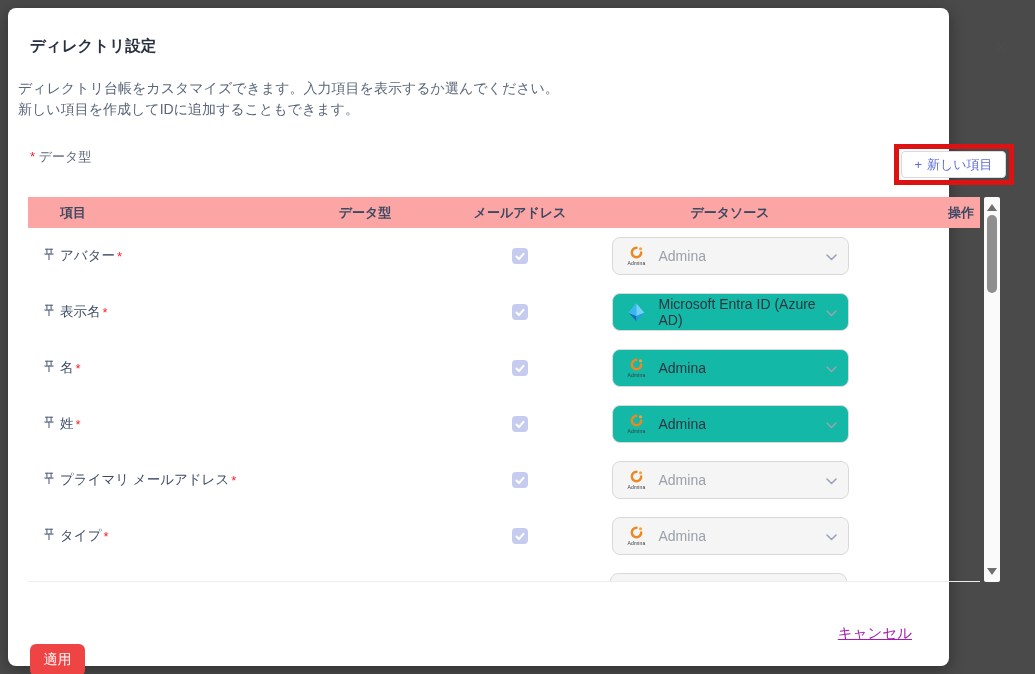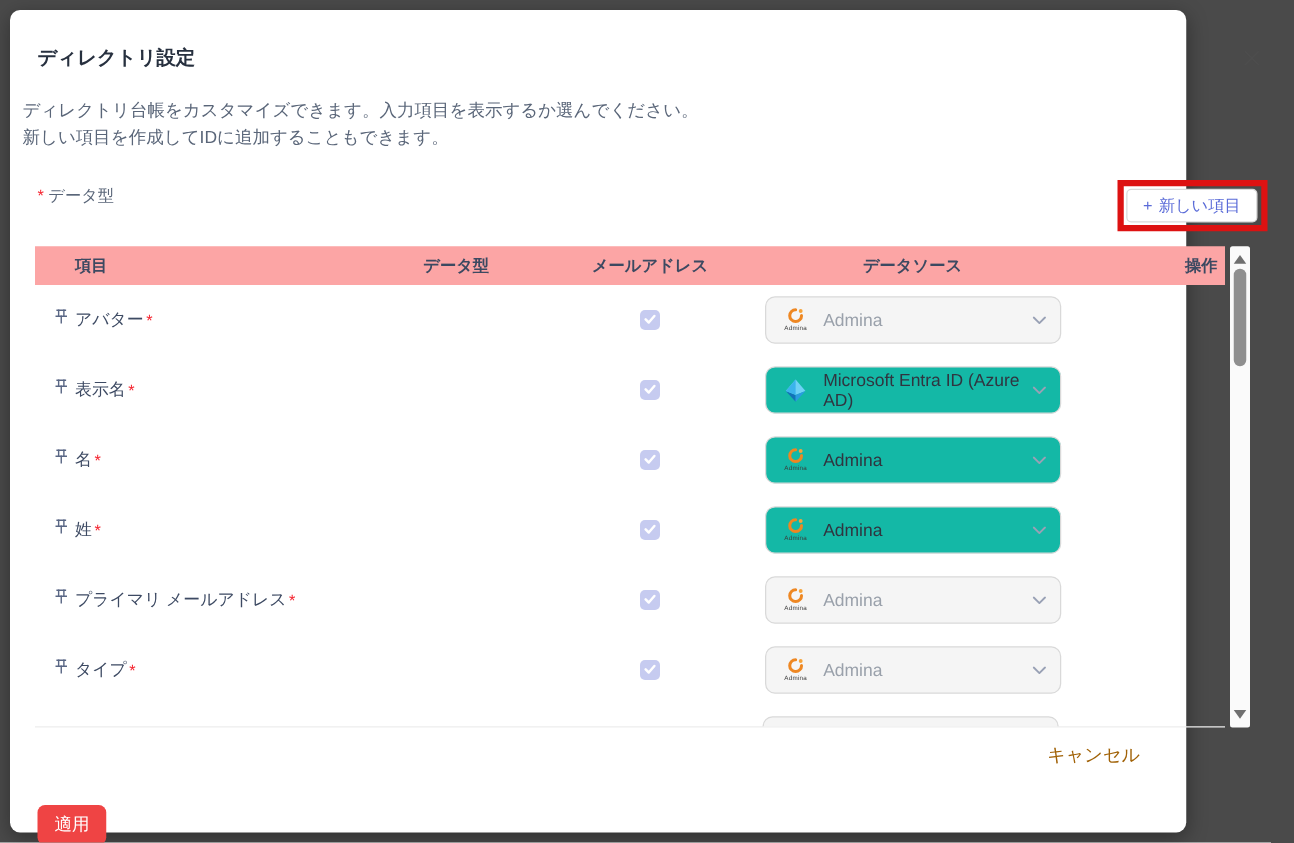--- a/index.html
+++ b/index.html
@@ -116,23 +116,23 @@
     background: #8f8f8f; cursor: grab;
   }
   
   .apply-btn {
     position: absolute; left: 22px; top: 636px;
     width: 55px; height: 32px;
     background: #ef4444; border: none; border-radius: 6px;
     color: #fff; font-size: 14px; cursor: pointer; font-family: inherit;
   }
   .cancel-link {
-    position: absolute; right: 37px; top: 587px;
-    font-size: 14.5px; color: #a16207; cursor: pointer;
-    background: none; border: none; font-family: inherit;
+    position: absolute; right: 37px; top: 616px;
+    font-size: 14.5px; color: #a21caf; cursor: pointer;
+    background: none; border: none; font-family: inherit; text-decoration: underline;
   }
 </style>
 </head>
 <body>
 
 <div class="modal">
 
   <div class="dialog-title">ディレクトリ設定</div>
 
   <button class="close-btn">

